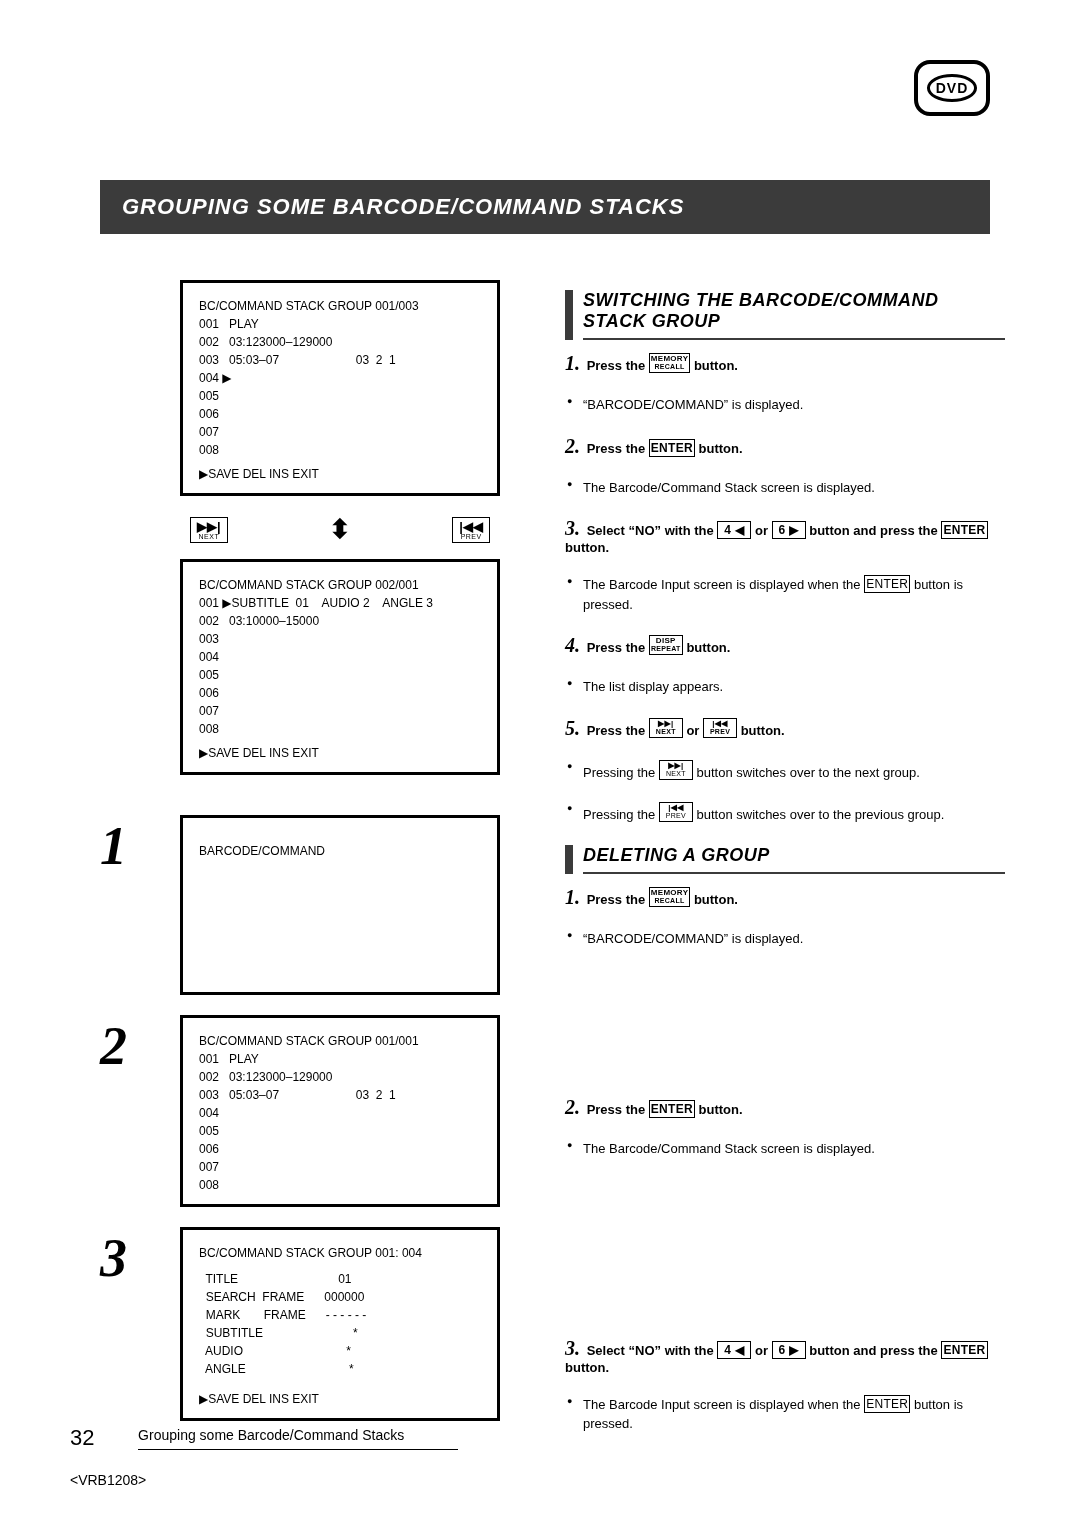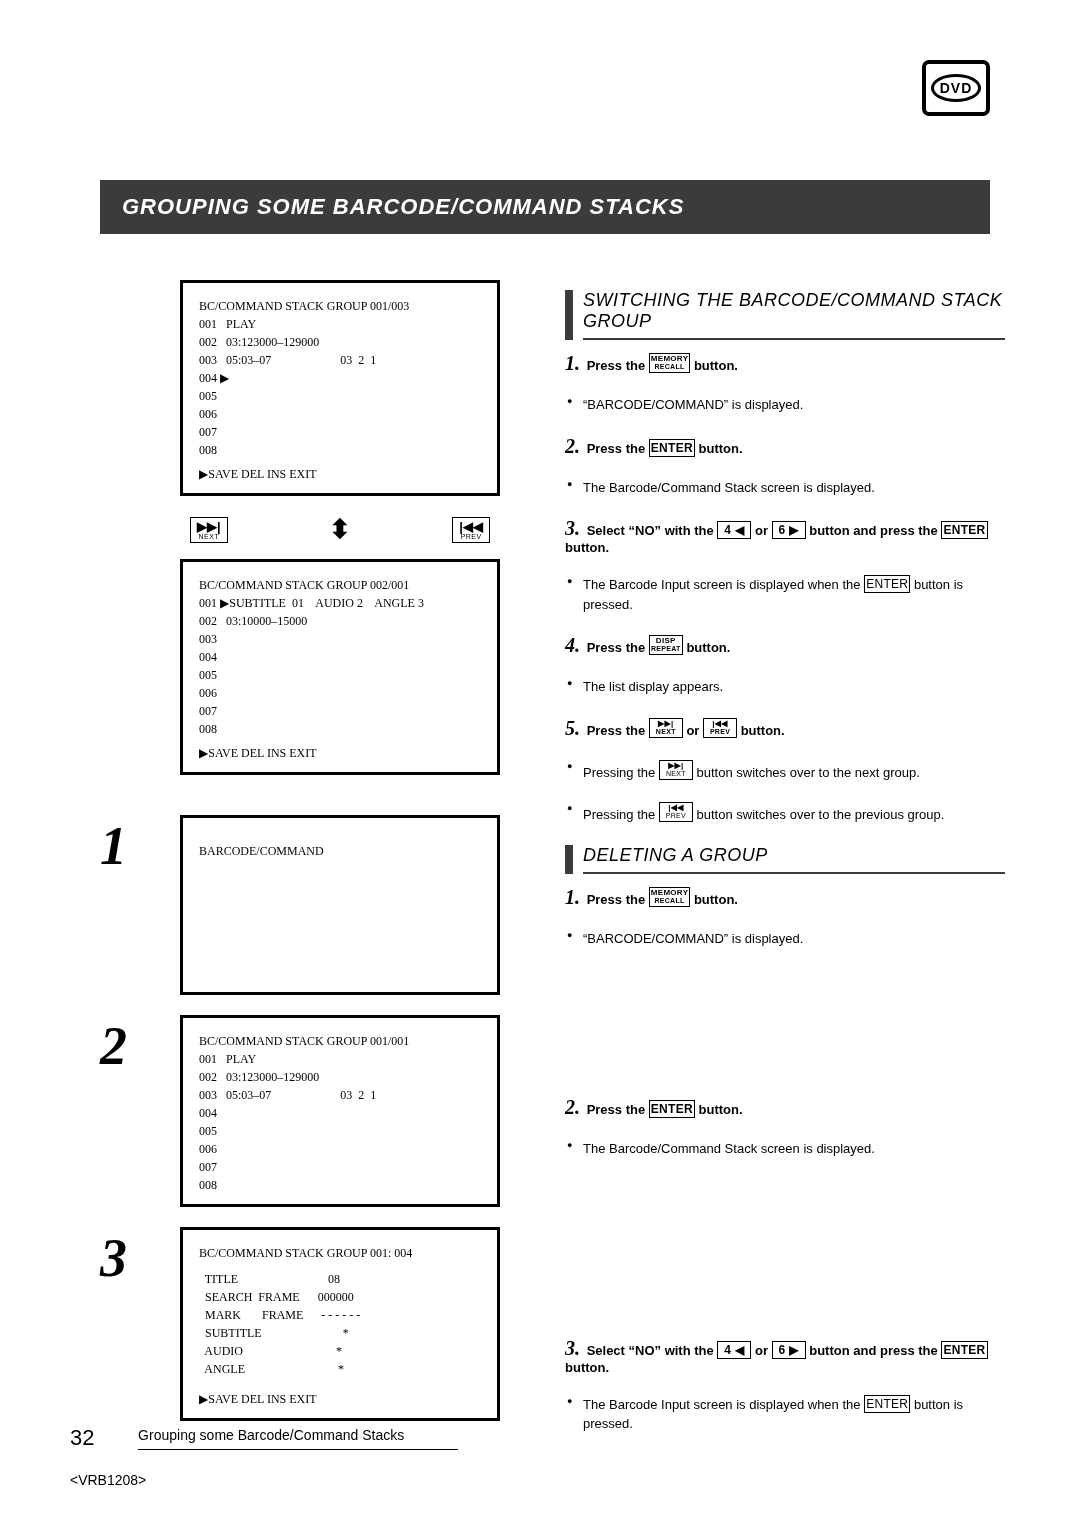--- a/index.html
+++ b/index.html
@@ -1,35 +1,35 @@
 <!DOCTYPE html>
 <html><head>
 <meta charset="utf-8">
 <style>
   *{box-sizing:border-box;margin:0;padding:0}
   body{font-family:Arial,Helvetica,sans-serif;font-size:13px;color:#000;width:1080px;height:1528px;position:relative;background:#fff}
-  .logo{position:absolute;top:60px;right:90px;width:68px;height:56px;border:4px solid #000;border-radius:7px;display:flex;align-items:center;justify-content:center;font-weight:900;letter-spacing:1px;font-size:14px}
+  .logo{position:absolute;top:60px;right:90px;width:76px;height:56px;border:4px solid #000;border-radius:16px;display:flex;align-items:center;justify-content:center;font-weight:900;letter-spacing:1px;font-size:14px}
   .logo .oval{border:3px solid #000;border-radius:50%;padding:4px 6px;line-height:1}
   .titlebar{position:absolute;top:180px;left:100px;right:90px;background:#3b3b3b;color:#fff;font-weight:700;font-size:22px;letter-spacing:1px;padding:14px 22px;font-style:italic}
   .col-left{position:absolute;top:280px;left:180px;width:320px}
   .col-right{position:absolute;top:290px;left:565px;width:440px}
-  .panel{border:3px solid #000;padding:14px 16px 10px;font-family:Liberation Serif, serif;font-size:12px;line-height:1.5;margin-bottom:14px;background:#fff}
+  .panel{border:3px solid #000;padding:14px 16px 10px;font-family:Liberation Sans, sans-serif;font-size:12px;line-height:1.5;margin-bottom:14px;background:#fff}
   .panel .hdr{font-size:12px}
   .panel .row{white-space:pre}
   .panel .foot{padding-top:6px}
   .arrows-row{display:flex;justify-content:space-between;align-items:center;padding:4px 10px 14px}
   .mini-btn{border:1px solid #000;padding:2px 6px;font-size:10px;display:inline-flex;flex-direction:column;align-items:center;line-height:1}
   .mini-btn .sym{font-size:13px;font-weight:700}
   .mini-btn .lbl{font-size:7px;letter-spacing:0.5px}
   .updown{font-size:26px;font-weight:900}
   .bignum{font-family:"Brush Script MT","Comic Sans MS",cursive;font-size:54px;font-weight:700;font-style:italic;position:absolute;left:-80px}
   .block-wrap{position:relative}
   .sect-head{display:flex;align-items:stretch;margin:20px 0 12px}
   .sect-head .bar{width:8px;background:#3b3b3b;margin-right:10px}
-  .sect-head .txt{font-weight:400;font-size:18px;letter-spacing:0.5px;flex:1;border-bottom:2px solid #3b3b3b;padding-bottom:6px;font-style:italic}
+  .sect-head .txt{font-weight:700;font-size:18px;letter-spacing:0.5px;flex:1;border-bottom:2px solid #3b3b3b;padding-bottom:6px;font-style:italic}
   .step{margin:8px 0 2px}
   .step .sn{font-family:"Brush Script MT",cursive;font-style:italic;font-size:20px;font-weight:700;margin-right:3px}
   .step .st{font-weight:700}
   .keycap{display:inline-block;border:1px solid #000;padding:0 1px;font-size:9px;line-height:14px;vertical-align:1px;text-align:center;min-width:34px;letter-spacing:0.3px}
   .keycap .top{display:block;font-size:8px;font-weight:700;line-height:8px;padding-top:1px}
   .keycap .bot{display:block;font-size:7px;line-height:8px;padding-bottom:1px}
   .keycap.single{line-height:16px;font-size:12px}
   .bull{list-style:none;margin:4px 0 10px}
   .bull li{position:relative;padding-left:18px;margin:20px 0;line-height:1.5}
   .bull li::before{content:"●";position:absolute;left:2px;top:0;font-size:9px}
@@ -106,21 +106,21 @@
       <div class="row">006</div>
       <div class="row">007</div>
       <div class="row">008</div>
     </div>
   </div>
 
   <div class="block-wrap" style="margin-top:20px">
     <span class="bignum">3</span>
     <div class="panel">
       <div class="hdr" style="margin-bottom:8px">BC/COMMAND STACK  GROUP  001: 004</div>
-      <div class="row">  TITLE                              08</div>
+      <div class="row">  TITLE                              01</div>
       <div class="row">  SEARCH  FRAME      000000</div>
       <div class="row">  MARK       FRAME      - - - - - -</div>
       <div class="row">  SUBTITLE                           *</div>
       <div class="row">  AUDIO                               *</div>
       <div class="row">  ANGLE                               *</div>
       <div class="foot" style="padding-top:12px">  ▶SAVE   DEL    INS    EXIT</div>
     </div>
   </div>
 
 </div>

